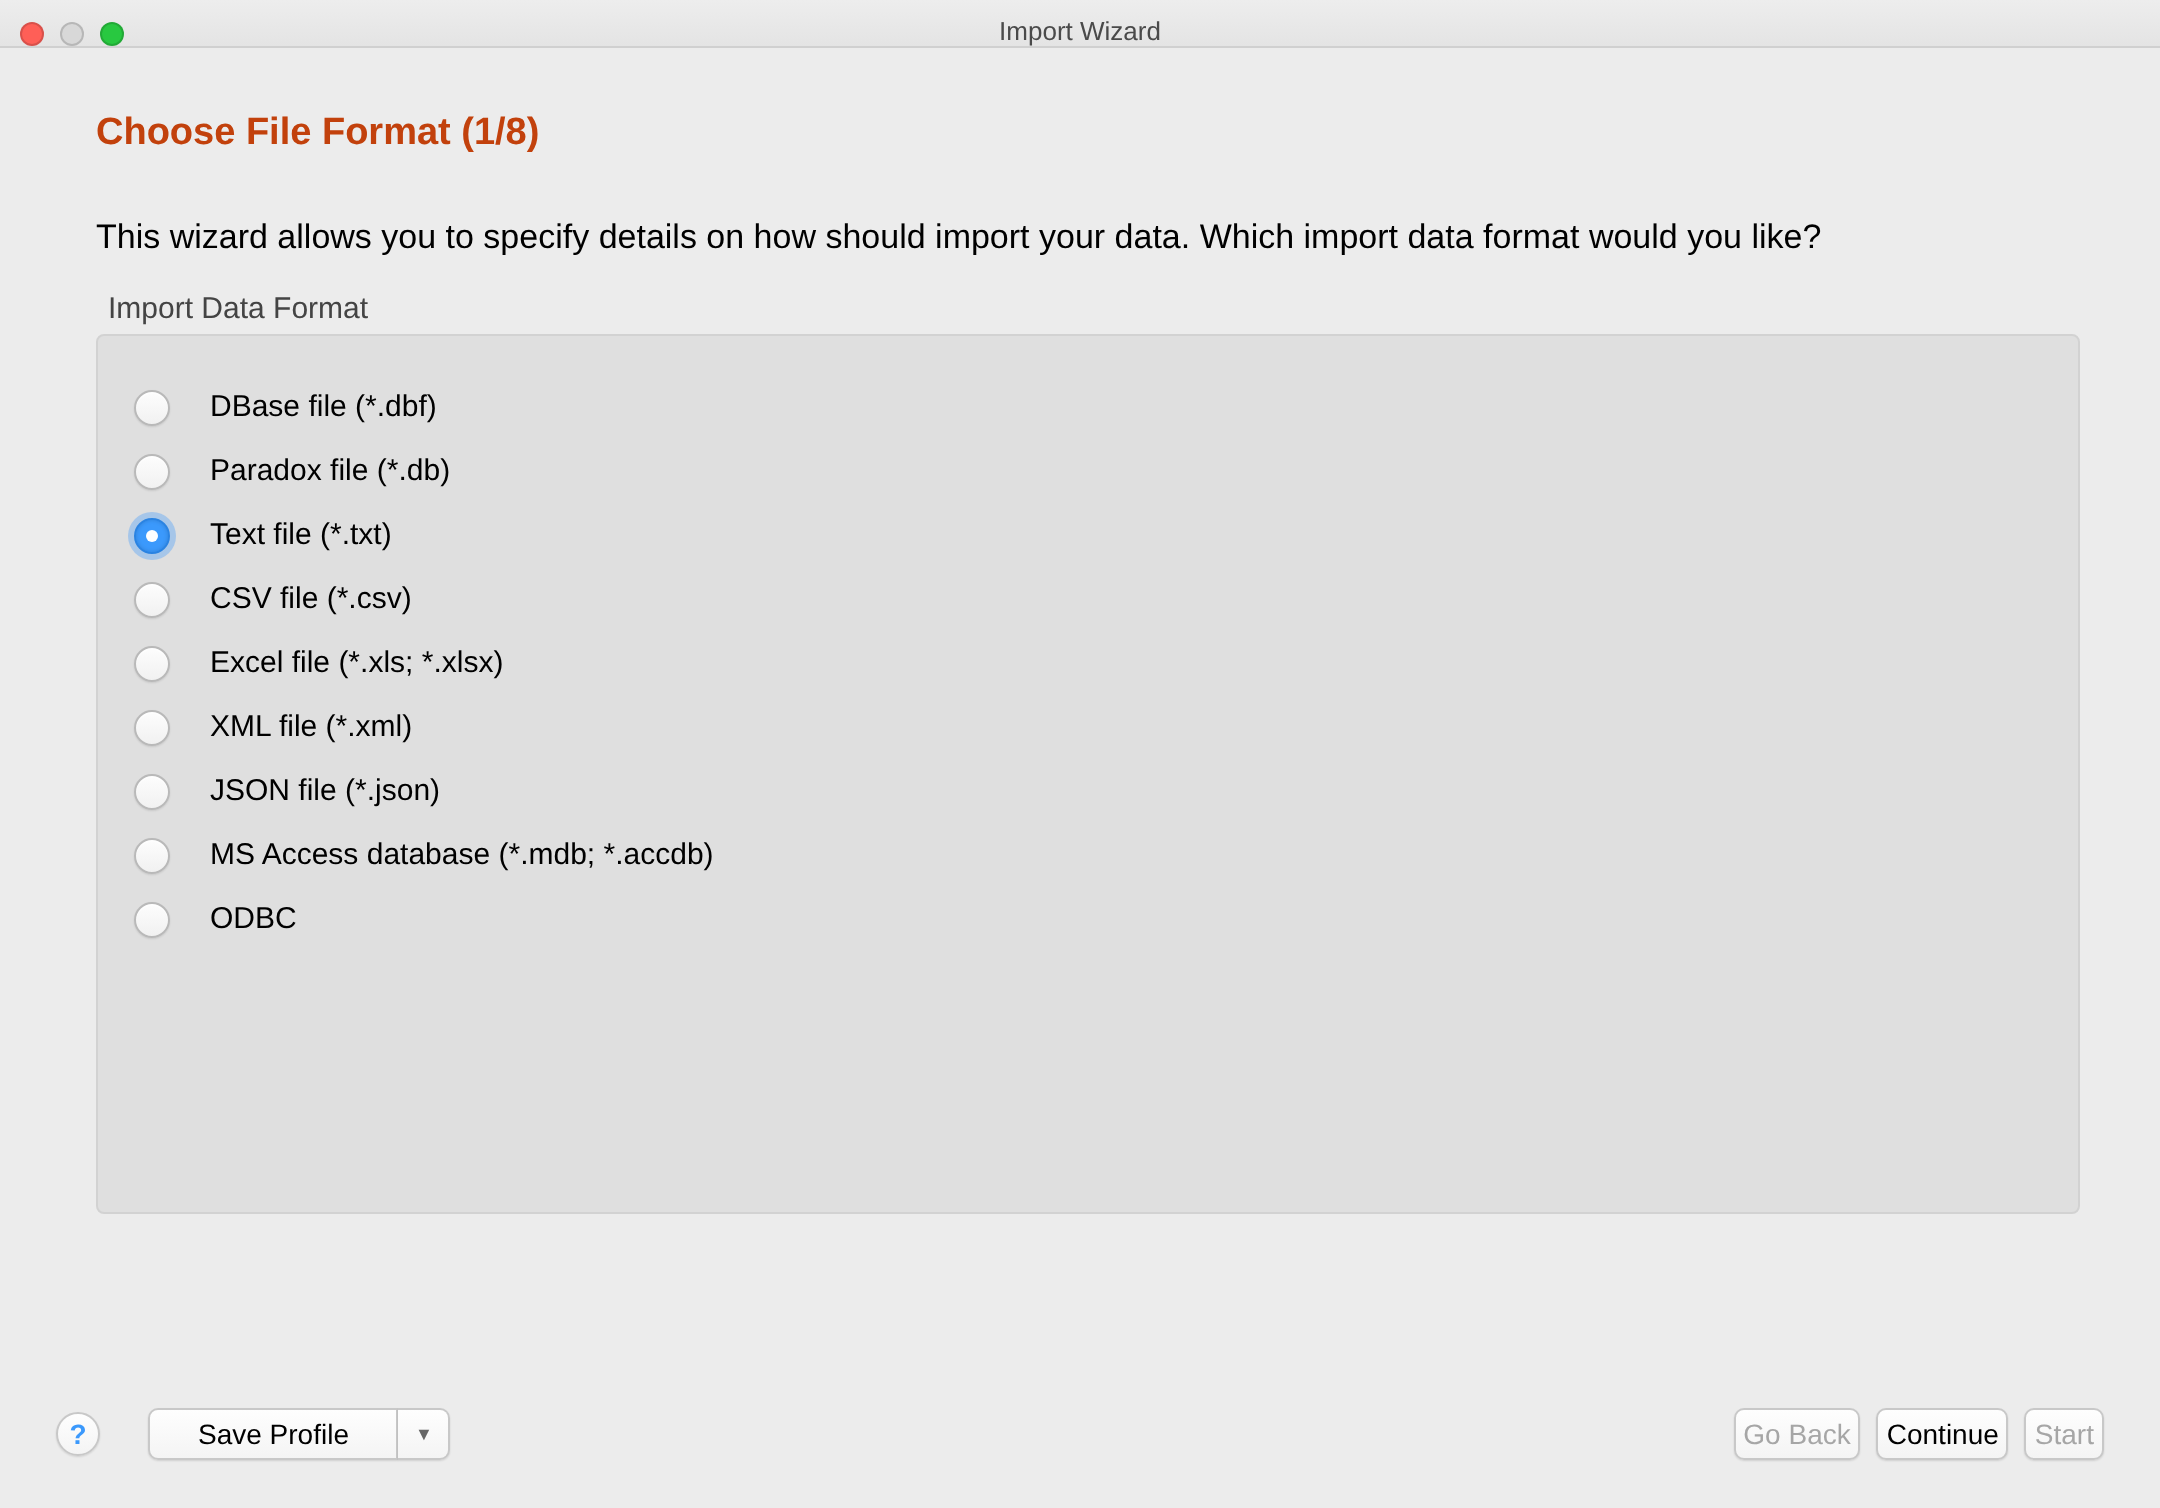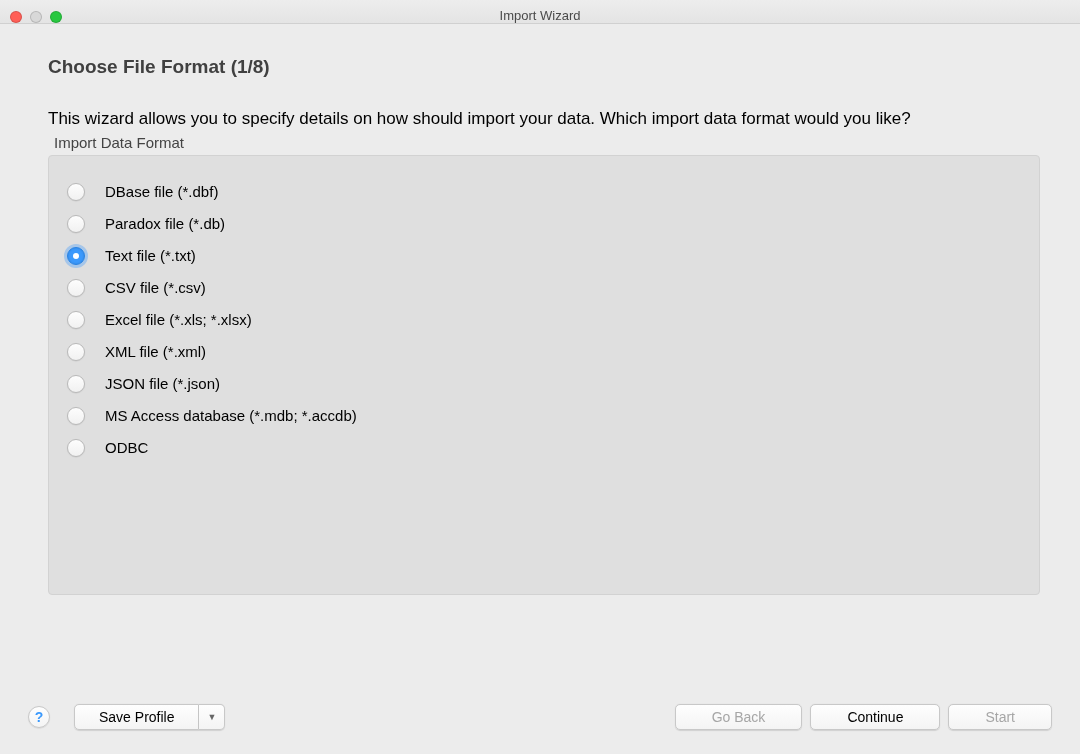--- a/index.html
+++ b/index.html
@@ -45,27 +45,27 @@
       font-size: 13px;
       color: #4a4a4a;
     }
     .content {
       padding: 32px 40px 0 48px;
     }
     .heading {
       font-size: 19px;
       font-weight: 700;
       margin-bottom: 28px;
-      color: #404040;
+      color: #c2410c;
     }
     .description {
       font-size: 17px;
       color: #000;
       line-height: 1.5;
-      margin-bottom: 2px;
+      margin-bottom: 14px;
     }
     .group-label {
       font-size: 15px;
       color: #444;
       margin-bottom: 4px;
       margin-left: 6px;
     }
     .format-group {
       background: #dfdfdf;
       border: 1px solid #d2d2d2;
@@ -136,21 +136,21 @@
       cursor: pointer;
       box-shadow: 0 0.5px 1px rgba(0,0,0,0.12);
       margin-right: 16px;
     }
     .split-btn {
       display: inline-flex;
       height: 26px;
     }
     .btn {
       height: 26px;
-      padding: 0 36px;
+      padding: 0 4px;
       background: linear-gradient(#fefefe, #f4f4f4);
       border: 1px solid #c8c8c8;
       border-radius: 5px;
       font-size: 14px;
       color: #000;
       display: inline-flex;
       align-items: center;
       justify-content: center;
       cursor: pointer;
       box-shadow: 0 0.5px 1px rgba(0,0,0,0.12);

